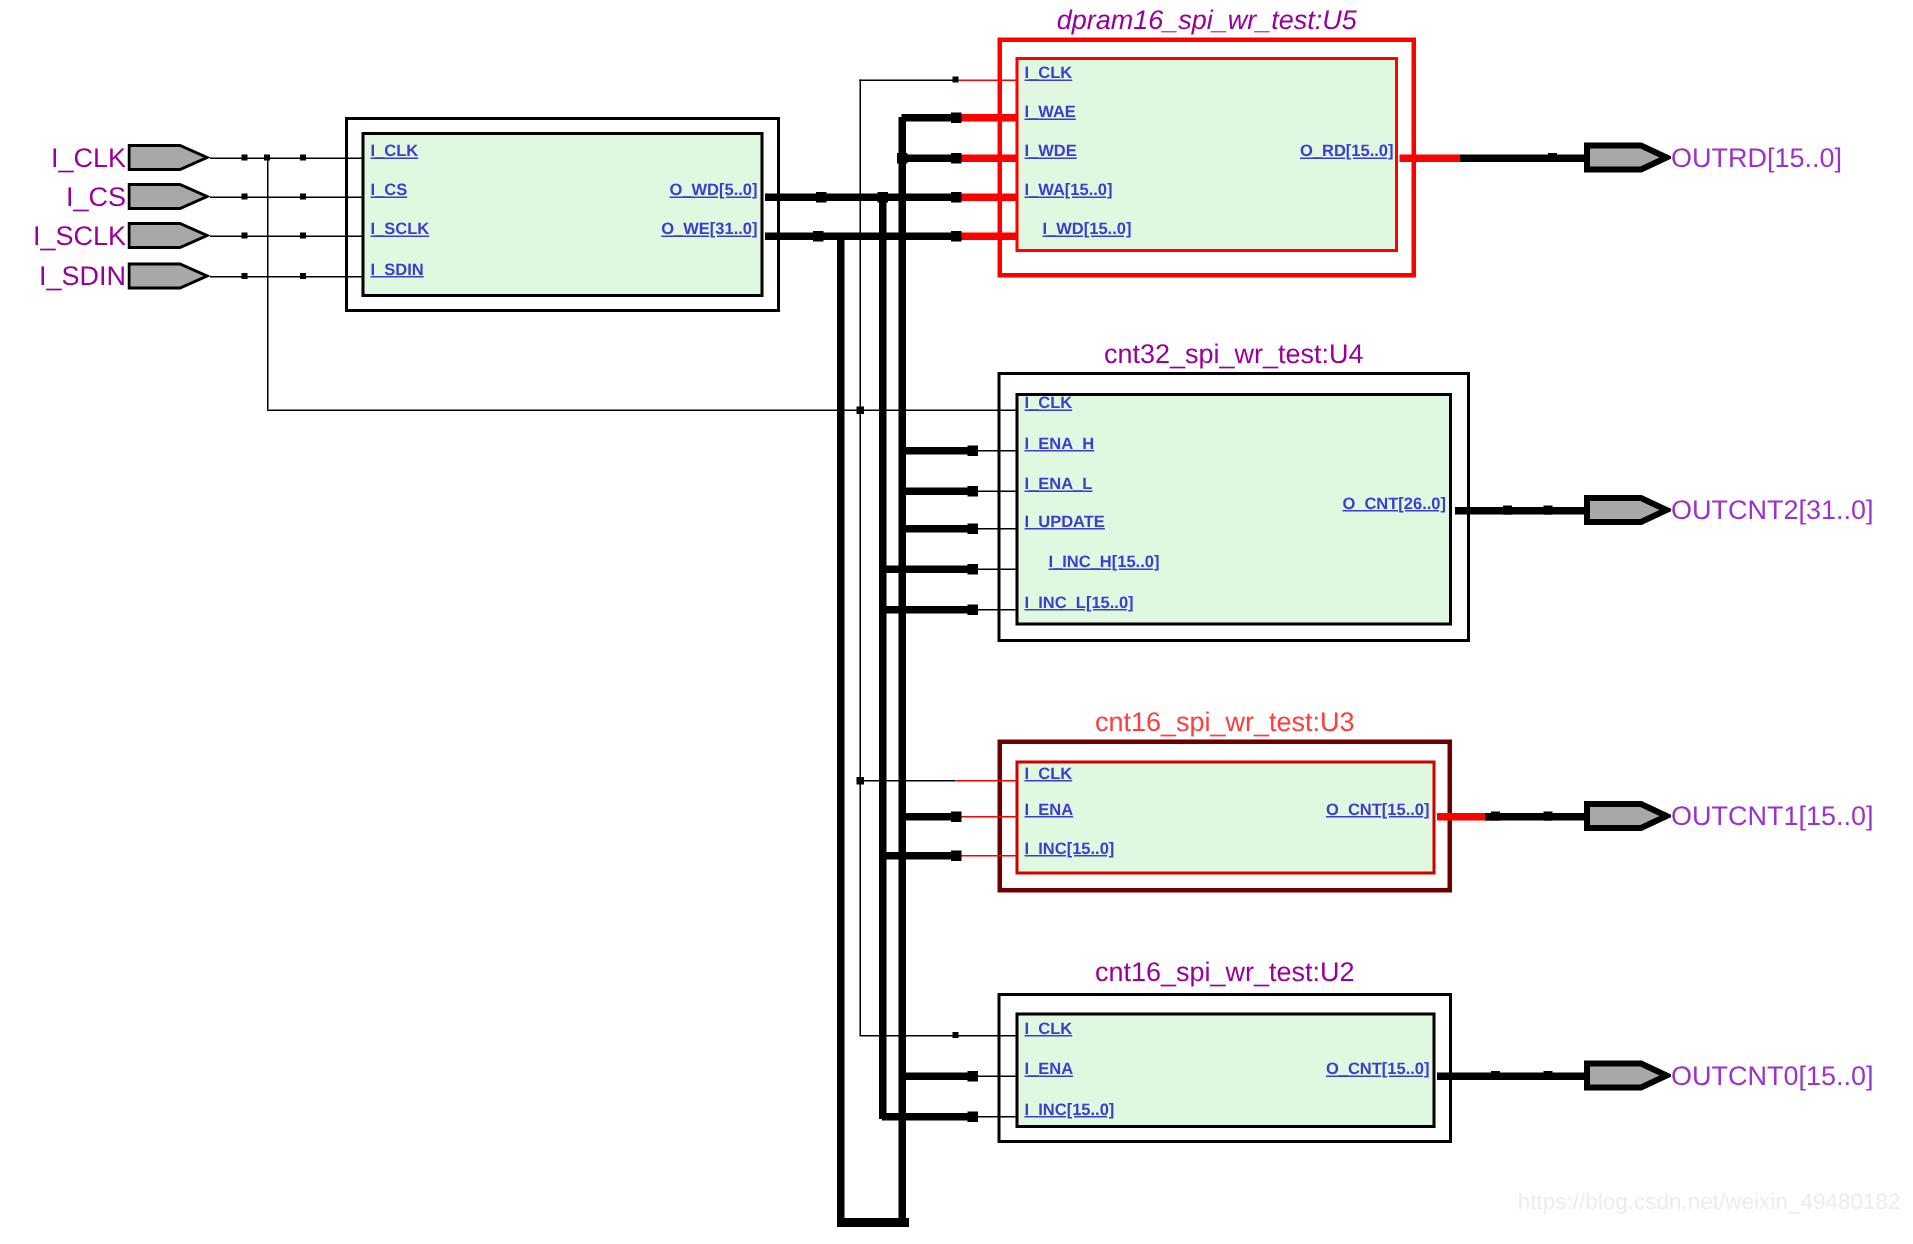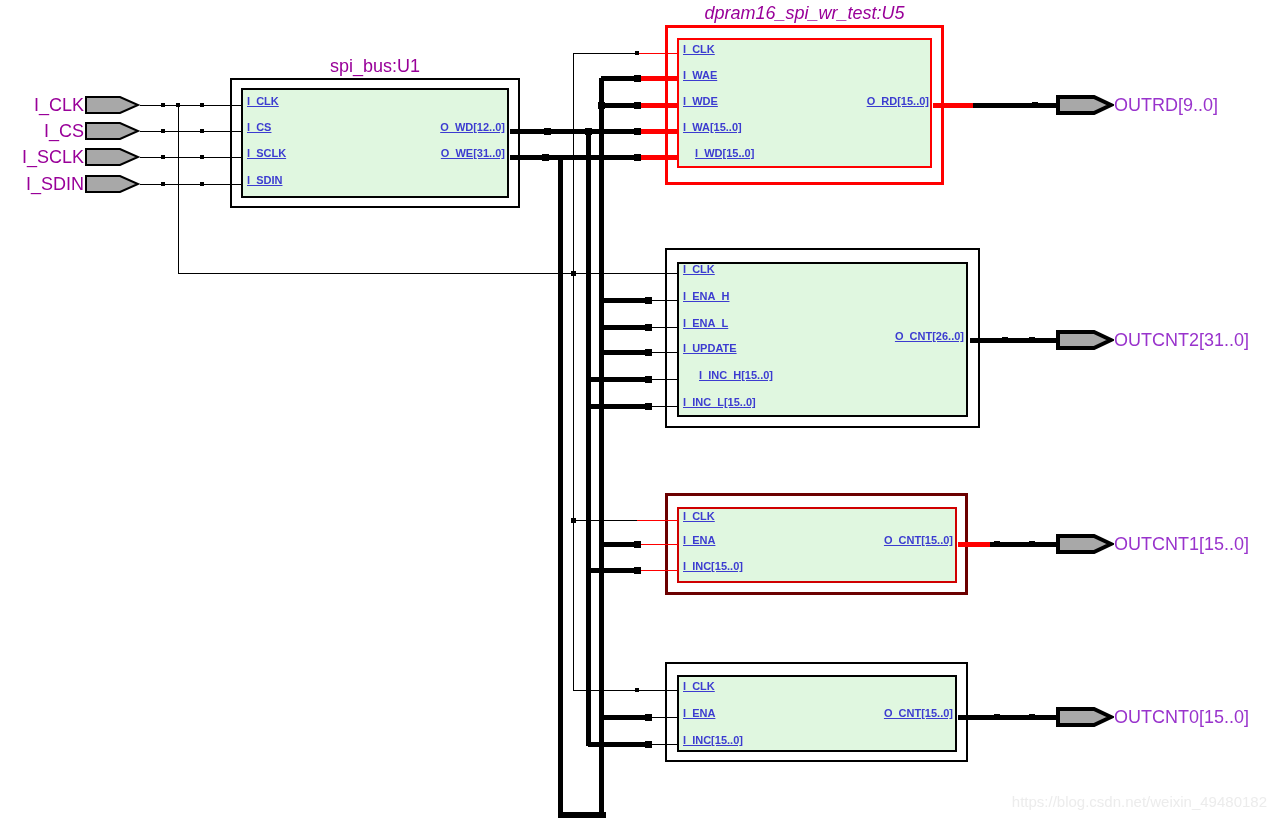--- a/index.html
+++ b/index.html
@@ -41,68 +41,70 @@
   <div class="pinlabel inpin-label" style="left:0;top:146px;width:84px;">I_SCLK</div>
   <svg class="pinshape" style="left:85px;top:147px;" width="56" height="20">
       <polygon points="1,2 35,2 53,10 35,18 1,18" fill="#a8a8a8" stroke="#000" stroke-width="2"></polygon>
     </svg>
 
   <div class="pinlabel inpin-label" style="left:0;top:173px;width:84px;">I_SDIN</div>
   <svg class="pinshape" style="left:85px;top:174px;" width="56" height="20">
       <polygon points="1,2 35,2 53,10 35,18 1,18" fill="#a8a8a8" stroke="#000" stroke-width="2"></polygon>
     </svg>
 
-  <div class="title tpurple" style="left:230px;top:55px;width:290px;">spi_bus:U1</div>
   <div class="outer" style="left:230px;top:78px;width:290px;height:130px;"></div>
   <div class="inner" style="left:241px;top:88px;width:268px;height:110px;"></div>
   <div class="plabel" style="left:247px;top:95px;">I_CLK</div>
   <div class="plabel" style="left:247px;top:121px;">I_CS</div>
   <div class="plabel" style="left:247px;top:147px;">I_SCLK</div>
   <div class="plabel" style="left:247px;top:174px;">I_SDIN</div>
-  <div class="plabel" style="right:770px;top:121px;">O_WD[12..0]</div>
+  <div class="plabel" style="right:770px;top:121px;">O_WD[5..0]</div>
   <div class="plabel" style="right:770px;top:147px;">O_WE[31..0]</div>
 
   <div class="title tpurple" style="left:665px;top:2px;width:279px;font-style:italic;">dpram16_spi_wr_test:U5</div>
   <div class="outer red" style="left:665px;top:25px;width:279px;height:160px;"></div>
   <div class="inner red" style="left:677px;top:38px;width:255px;height:130px;"></div>
   <div class="plabel" style="left:683px;top:43px;">I_CLK</div>
   <div class="plabel" style="left:683px;top:69px;">I_WAE</div>
   <div class="plabel" style="left:683px;top:95px;">I_WDE</div>
   <div class="plabel" style="left:683px;top:121px;">I_WA[15..0]</div>
   <div class="plabel" style="left:683px;top:147px;padding-left:12px;">I_WD[15..0]</div>
   <div class="plabel" style="right:346px;top:95px;">O_RD[15..0]</div>
 
+  <div class="title tpurple" style="left:665px;top:225px;width:315px;">cnt32_spi_wr_test:U4</div>
   <div class="outer" style="left:665px;top:248px;width:315px;height:180px;"></div>
   <div class="inner" style="left:677px;top:262px;width:291px;height:155px;"></div>
   <div class="plabel" style="left:683px;top:263px;">I_CLK</div>
   <div class="plabel" style="left:683px;top:290px;">I_ENA_H</div>
   <div class="plabel" style="left:683px;top:317px;">I_ENA_L</div>
   <div class="plabel" style="left:683px;top:342px;">I_UPDATE</div>
   <div class="plabel" style="left:683px;top:369px;padding-left:16px;">I_INC_H[15..0]</div>
   <div class="plabel" style="left:683px;top:396px;">I_INC_L[15..0]</div>
   <div class="plabel" style="right:311px;top:330px;">O_CNT[26..0]</div>
 
+  <div class="title tred" style="left:665px;top:470px;width:303px;">cnt16_spi_wr_test:U3</div>
   <div class="outer darkred" style="left:665px;top:493px;width:303px;height:102px;"></div>
   <div class="inner darkred" style="left:677px;top:507px;width:280px;height:76px;"></div>
   <div class="plabel" style="left:683px;top:510px;">I_CLK</div>
   <div class="plabel" style="left:683px;top:534px;">I_ENA</div>
   <div class="plabel" style="left:683px;top:560px;">I_INC[15..0]</div>
   <div class="plabel" style="right:322px;top:534px;">O_CNT[15..0]</div>
 
+  <div class="title tpurple" style="left:665px;top:637px;width:303px;">cnt16_spi_wr_test:U2</div>
   <div class="outer" style="left:665px;top:662px;width:303px;height:100px;"></div>
   <div class="inner" style="left:677px;top:675px;width:280px;height:77px;"></div>
   <div class="plabel" style="left:683px;top:680px;">I_CLK</div>
   <div class="plabel" style="left:683px;top:707px;">I_ENA</div>
   <div class="plabel" style="left:683px;top:734px;">I_INC[15..0]</div>
   <div class="plabel" style="right:322px;top:707px;">O_CNT[15..0]</div>
 
   <svg class="pinshape" style="left:1056px;top:93px;" width="58" height="24">
       <polygon points="2,4 38,4 55,12 38,20 2,20" fill="#a8a8a8" stroke="#000" stroke-width="4"></polygon>
     </svg>
-  <div class="pinlabel outpin-label" style="left:1114px;top:94px;">OUTRD[9..0]</div>
+  <div class="pinlabel outpin-label" style="left:1114px;top:94px;">OUTRD[15..0]</div>
 
   <svg class="pinshape" style="left:1056px;top:328px;" width="58" height="24">
       <polygon points="2,4 38,4 55,12 38,20 2,20" fill="#a8a8a8" stroke="#000" stroke-width="4"></polygon>
     </svg>
   <div class="pinlabel outpin-label" style="left:1114px;top:329px;">OUTCNT2[31..0]</div>
 
   <svg class="pinshape" style="left:1056px;top:532px;" width="58" height="24">
       <polygon points="2,4 38,4 55,12 38,20 2,20" fill="#a8a8a8" stroke="#000" stroke-width="4"></polygon>
     </svg>
   <div class="pinlabel outpin-label" style="left:1114px;top:533px;">OUTCNT1[15..0]</div>

